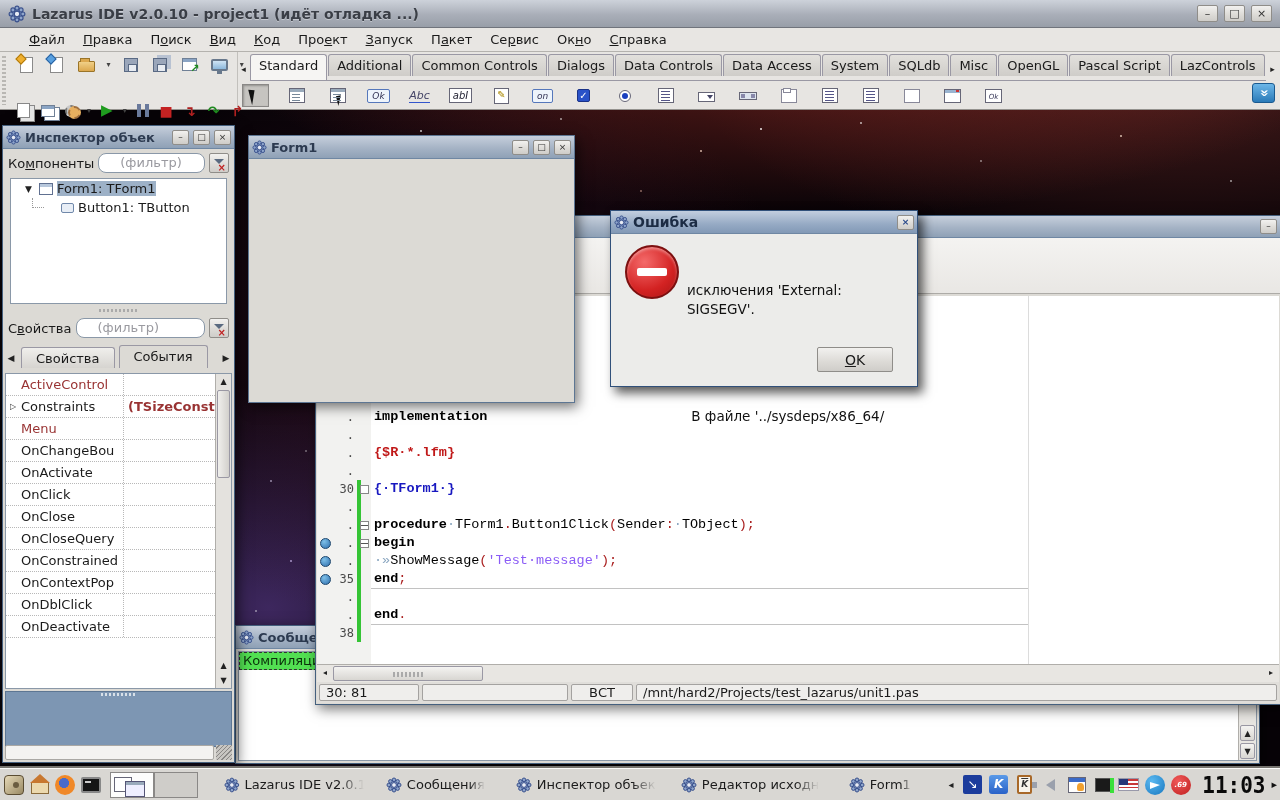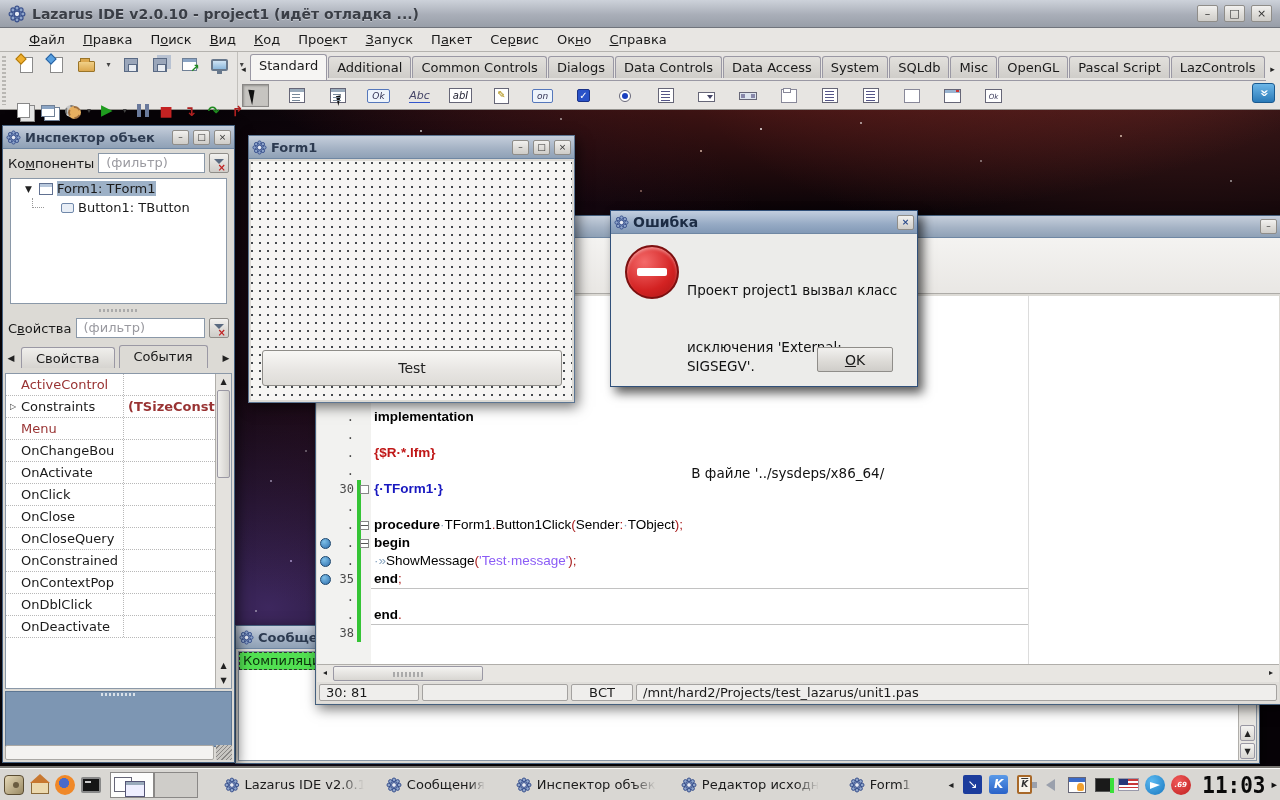--- a/index.html
+++ b/index.html
@@ -65,21 +65,21 @@
   .ti-forms::before{content:"";position:absolute;left:0;top:0;right:0;height:3px;background:#8aa4c4}
   .ti-build{width:12px;height:12px;border:2px dashed #787878;border-radius:50%;background:#c8c8c8}
   .ti-build::after{content:"";position:absolute;right:-6px;bottom:-4px;width:9px;height:9px;border:2px dashed #a07040;border-radius:50%;background:#e8b060}
   .ti-run{color:#1f9c1f;font-size:15px;line-height:15px}
   .ti-pause{width:12px;height:13px;border-left:4px solid #6a7a9c;border-right:4px solid #6a7a9c}
   .ti-stop{color:#c42222;font-size:14px;line-height:14px}
   .ti-arrow{font-size:14px;font-weight:bold;line-height:14px}
 
   
   .palette{position:absolute;left:238px;top:0;right:0;height:57px}
-  .ptabs{position:absolute;left:12px;right:14px;top:2px;height:27px;display:flex;align-items:center;overflow:hidden;border-bottom:1px solid #9a98a4}
+  .ptabs{position:absolute;left:12px;right:14px;top:2px;height:27px;display:flex;align-items:flex-start;overflow:hidden;border-bottom:1px solid #9a98a4}
   .ptab{height:22px;padding:3px 8px 0;border:1px solid #9a98a4;border-bottom:none;border-radius:3px 3px 0 0;background:linear-gradient(#e2e0dc,#cfcdc9);margin-right:1px;white-space:nowrap;font-size:13px}
   .ptab.act{height:26px;background:#f6f5f3;font-weight:normal;position:relative;z-index:2}
   .tabarr{position:absolute;top:8px;width:11px;height:18px;font-size:9px;line-height:18px;text-align:center;color:#222}
   .tabarr.l{left:0}.tabarr.r{right:2px}
   .comprow{position:absolute;left:4px;top:31px;right:30px;height:25px;display:flex;align-items:center;gap:14px}
   .pic{width:27px;height:23px;display:flex;align-items:center;justify-content:center;font-size:10px;color:#223;position:relative}
   .pic.sel{background:#c6c4c0;border:1px solid #8a8886;box-shadow:inset 1px 1px 2px rgba(0,0,0,.25)}
   .pi{display:inline-block;position:relative}
   .pi-cursor{width:0;height:0;border-left:6px solid #111;border-right:6px solid transparent;border-bottom:14px solid transparent;border-top:2px solid transparent;transform:rotate(-14deg)}
   .pi-menu,.pi-popup{width:16px;height:15px;background:#fff;border:1px solid #667;box-shadow:inset 0 3px 0 #9ab}
@@ -103,21 +103,21 @@
   .pi-group::before{content:"";position:absolute;left:1px;top:-2px;width:6px;height:3px;background:#fff;border:1px solid #889}
   .pi-frame,.pi-bpanel{width:17px;height:14px;background:#fff;border:1px solid #667;font-size:7px;text-align:center;line-height:14px;color:#335}
   .pi-frame::before{content:"";position:absolute;left:0;top:0;right:0;height:3px;background:#9ab4d0}
   .pi-frame::after{content:"";position:absolute;right:1px;top:0;width:3px;height:2px;background:#c33}
   .chev{position:absolute;right:5px;top:31px;width:23px;height:20px;border-radius:3px;background:linear-gradient(#6cb6e8,#2a7ab8);border:1px solid #1a5a90;color:#fff;text-align:center}
   .chev span{display:inline-block;transform:rotate(-90deg) scaleY(1.3);font-size:12px;font-weight:bold;line-height:18px}
 
   
   #oi{left:2px;top:125px;width:233px;height:638px;z-index:2}
   .oirow{display:flex;align-items:center;gap:4px;padding:4px 5px;height:28px}
-  .filter{flex:1;height:20px;background:#fff;border:1px solid #8a98a8;border-radius:0;color:#9a9aa0;padding:0 7px;font-size:13px;line-height:18px;overflow:hidden;white-space:nowrap}
+  .filter{flex:1;height:20px;background:#fff;border:1px solid #8a98a8;border-radius:8px;color:#9a9aa0;padding:0 21px;font-size:13px;line-height:18px;overflow:hidden;white-space:nowrap}
   .fbtn{width:20px;height:20px;position:relative}
   .fbtn::before{content:"";position:absolute;left:4px;top:5px;border-left:5px solid transparent;border-right:5px solid transparent;border-top:5px solid #5a6a80}
   .fbtn::after{content:"×";position:absolute;right:2px;bottom:-1px;color:#c02020;font-size:10px;font-weight:bold}
   .oitree{position:absolute;left:7px;top:52px;right:7px;height:126px;background:#fff;border:1px solid #8a98a8;overflow:hidden;font-size:13px}
   .trow{display:flex;align-items:center;gap:4px;height:19px;padding-left:4px;position:relative}
   .trow.sel .tlabel{background:#9db1c7}
   .trow.child{padding-left:26px}
   .texp{font-size:9px;color:#222;width:10px}
   .tic{display:inline-block;width:14px;height:12px;background:#fff;border:1px solid #607090;position:relative}
   .tic.form::before{content:"";position:absolute;left:0;top:0;right:0;height:3px;background:#b8c8dc}
@@ -162,21 +162,21 @@
   .margin80{position:absolute;left:711px;top:0;bottom:0;width:1px;background:#dcdcdc}
   .psep{position:absolute;left:54px;width:657px;height:1px;background:#c2c2c2}
   .codelines{position:absolute;left:0;top:112px;right:0}
   .cl{height:18px;line-height:18px;display:flex;align-items:center}
   .bp{width:11px;height:11px;margin:0 1px 0 3px;border-radius:50%;visibility:hidden;background:radial-gradient(circle at 35% 30%,#7ec0e8,#2f6fae);border:1px solid #1c466e;flex:none}
   .bp.on{visibility:visible}
   .lnum{width:22px;text-align:right;font-family:"DejaVu Sans Mono","Liberation Mono",monospace;font-size:12px;color:#4a4a4a;flex:none;margin-right:4px}
   .fold{width:12px;flex:none;text-align:center}
   .fold.sq::before,.fold.sqm::before{content:"";display:inline-block;width:7px;height:7px;border:1px solid #888;background:#fff;vertical-align:middle}
   .fold.sqm::before{background:linear-gradient(#fff 43%,#555 43%,#555 57%,#fff 57%)}
-  .ltext{white-space:pre;font-family:Liberation Sans, sans-serif;font-size:13.5px;padding-left:4px}
+  .ltext{white-space:pre;font-family:Liberation Mono, monospace;font-size:13.5px;padding-left:4px}
   .tk.kw{font-weight:bold;color:#000}
   .tk.id{color:#000}
   .tk.sym{color:#aa2020}
   .tk.dir{color:#c01818;font-weight:bold}
   .tk.cmt{color:#1818c0;font-weight:bold}
   .tk.str{color:#8b5cf6}
   .tk.ws{color:#8aa6c0}
   .hscroll{position:absolute;left:1px;right:1px;top:448px;height:18px;background:#e8e6e2;border-top:1px solid #b0aeaa;display:flex}
   .hthumb{width:150px;margin:1px 0;background:linear-gradient(#f4f3f1,#d8d6d2);border:1px solid #9a98a4;border-radius:2px;position:relative}
   .hthumb::after{content:"";position:absolute;left:40%;top:5px;width:20%;height:5px;background:repeating-linear-gradient(90deg,#aaa 0 2px,transparent 2px 4px)}
@@ -800,23 +800,20 @@
           <circle cx="4.4" cy="11.6" r="1.8"></circle>
           <circle cx="11.6" cy="11.6" r="1.8"></circle>
         </g>
         <circle cx="8" cy="8" r="2.4" fill="#e8ecf5" stroke="#39508c"></circle>
       </svg>
     <span class="wtxt">Form1</span>
     <span class="wbtn bevel">–</span>
     <span class="wbtn bevel">□</span>
     <span class="wbtn bevel">×</span>
   </div>
-  <div class="fdbody">
-    <div class="testbtn">Test</div>
-  </div>
 </div>
 
 <div class="win" id="dlg">
   <div class="wtitle">
     <svg class="lazgear" width="15" height="15" viewBox="0 0 16 16">
         <g fill="#8fa6cc" stroke="#39508c" stroke-width="1">
           <circle cx="8" cy="8" r="5"></circle>
           <circle cx="8" cy="2.8" r="1.8"></circle>
           <circle cx="8" cy="13.2" r="1.8"></circle>
           <circle cx="2.8" cy="8" r="1.8"></circle>
@@ -826,21 +823,20 @@
           <circle cx="4.4" cy="11.6" r="1.8"></circle>
           <circle cx="11.6" cy="11.6" r="1.8"></circle>
         </g>
         <circle cx="8" cy="8" r="2.4" fill="#e8ecf5" stroke="#39508c"></circle>
       </svg>
     <span class="wtxt">Ошибка</span>
     <span class="wbtn bevel" style="color:#2a4a8a;font-weight:bold">×</span>
   </div>
   <div class="stopicon"></div>
   <div class="dlgtext">
-    <div>Проект project1 вызвал класс</div>
     <div>исключения 'External: SIGSEGV'.</div>
     <div class="gap"></div>
     <div> В файле '../sysdeps/x86_64/</div>
   </div>
   <div class="okbtn bevel">
       <u>O</u>
       <span>K</span>
     </div>
 </div>
 

